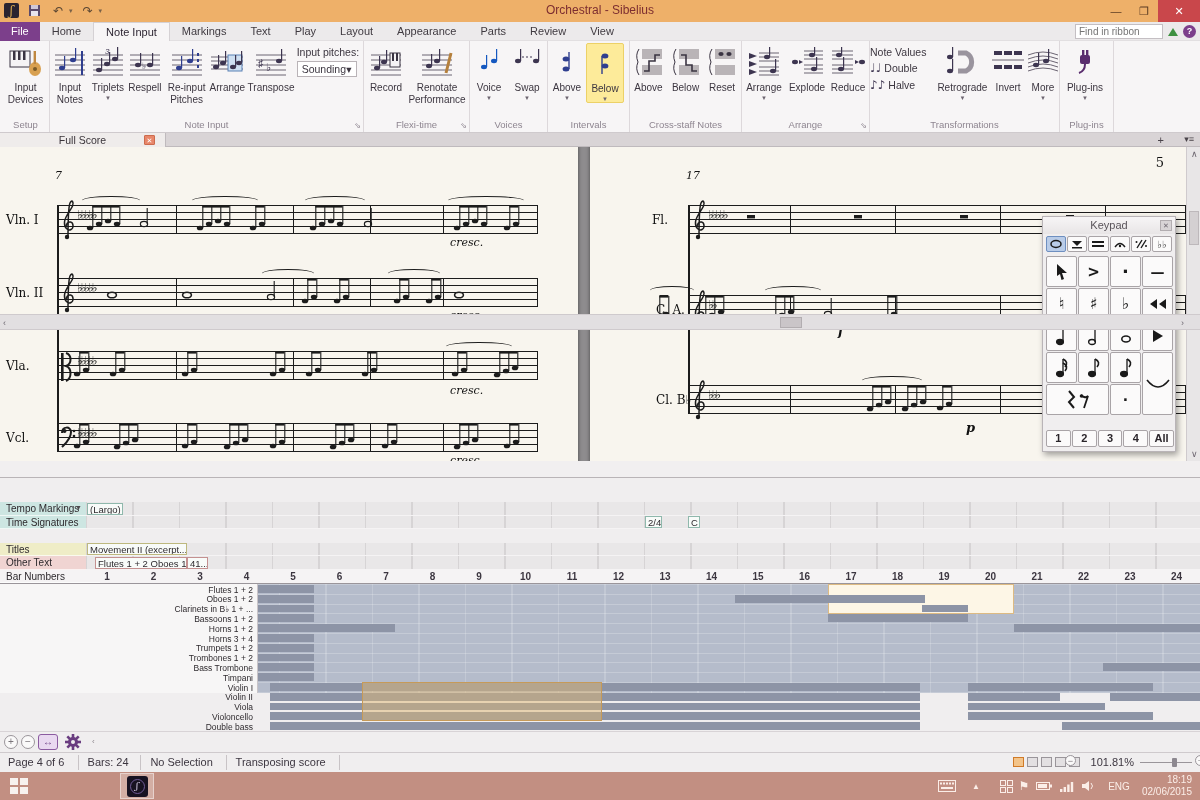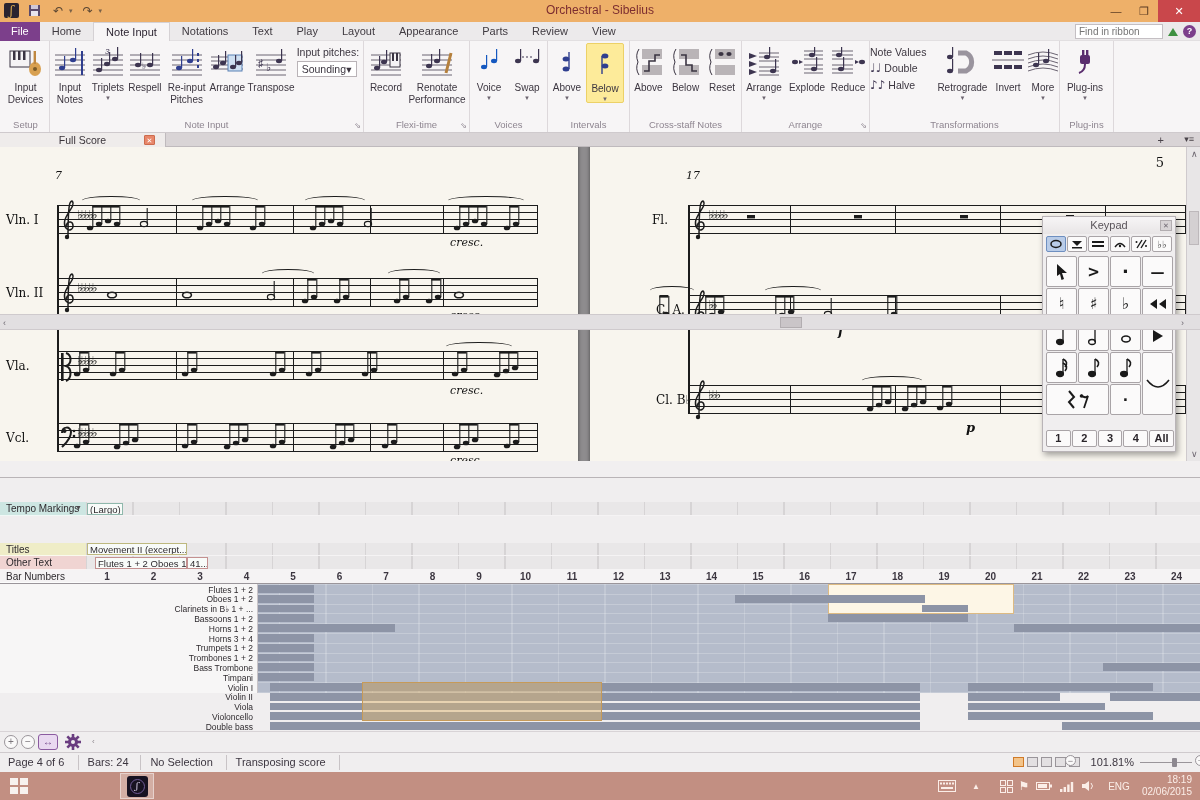--- a/index.html
+++ b/index.html
@@ -162,21 +162,21 @@
       <div class="winc">—</div>
       <div class="winc">❐</div>
       <div class="winc close">✕</div>
     </div>
   </div>
 
   <div id="tabrow">
       <div class="rtab file">File</div>
       <div class="rtab">Home</div>
       <div class="rtab active">Note Input</div>
-      <div class="rtab">Notations</div>
+      <div class="rtab">Markings</div>
       <div class="rtab">Text</div>
       <div class="rtab">Play</div>
       <div class="rtab">Layout</div>
       <div class="rtab">Appearance</div>
       <div class="rtab">Parts</div>
       <div class="rtab">Review</div>
       <div class="rtab">View</div>
     </div>
   <div id="findwrap">
     <input id="find-input" placeholder="Find in ribbon" style="">
@@ -1322,20 +1322,27 @@
           </svg>
       </div>
       <div id="tlc-left">‹</div>
     </div>
   <div class="tl-row" style="top: 24px;">
         <div class="tl-row-label" style="background: rgb(205, 230, 226);">Tempo Markings<div class="tl-drop">▼</div></div>
         <div class="tl-row-body">
           <div class="tl-chip" style="left: 1px; width: 36px; border-color: rgb(143, 184, 172);">(Largo)</div>
         </div>
       </div>
+      <div class="tl-row" style="top: 37.6px;">
+        <div class="tl-row-label" style="background: rgb(205, 230, 226);">Time Signatures</div>
+        <div class="tl-row-body">
+          <div class="tl-chip" style="left: 559px; width: 17px; border-color: rgb(143, 184, 172);">2/4</div>
+          <div class="tl-chip" style="left: 602px; width: 12px; border-color: rgb(143, 184, 172);">C</div>
+        </div>
+      </div>
       <div class="tl-row" style="top: 64.8px;">
         <div class="tl-row-label" style="background: rgb(239, 237, 199);">Titles</div>
         <div class="tl-row-body">
           <div class="tl-chip" style="left: 1px; width: 100px; border-color: rgb(189, 184, 126);">Movement II  (excerpt...</div>
         </div>
       </div>
       <div class="tl-row" style="top: 78.4px;">
         <div class="tl-row-label" style="background: rgb(240, 212, 210);">Other Text</div>
         <div class="tl-row-body">
           <div class="tl-chip" style="left: 9px; width: 92px; border-color: rgb(196, 144, 144);">Flutes 1 + 2 Oboes 1 ...</div>

